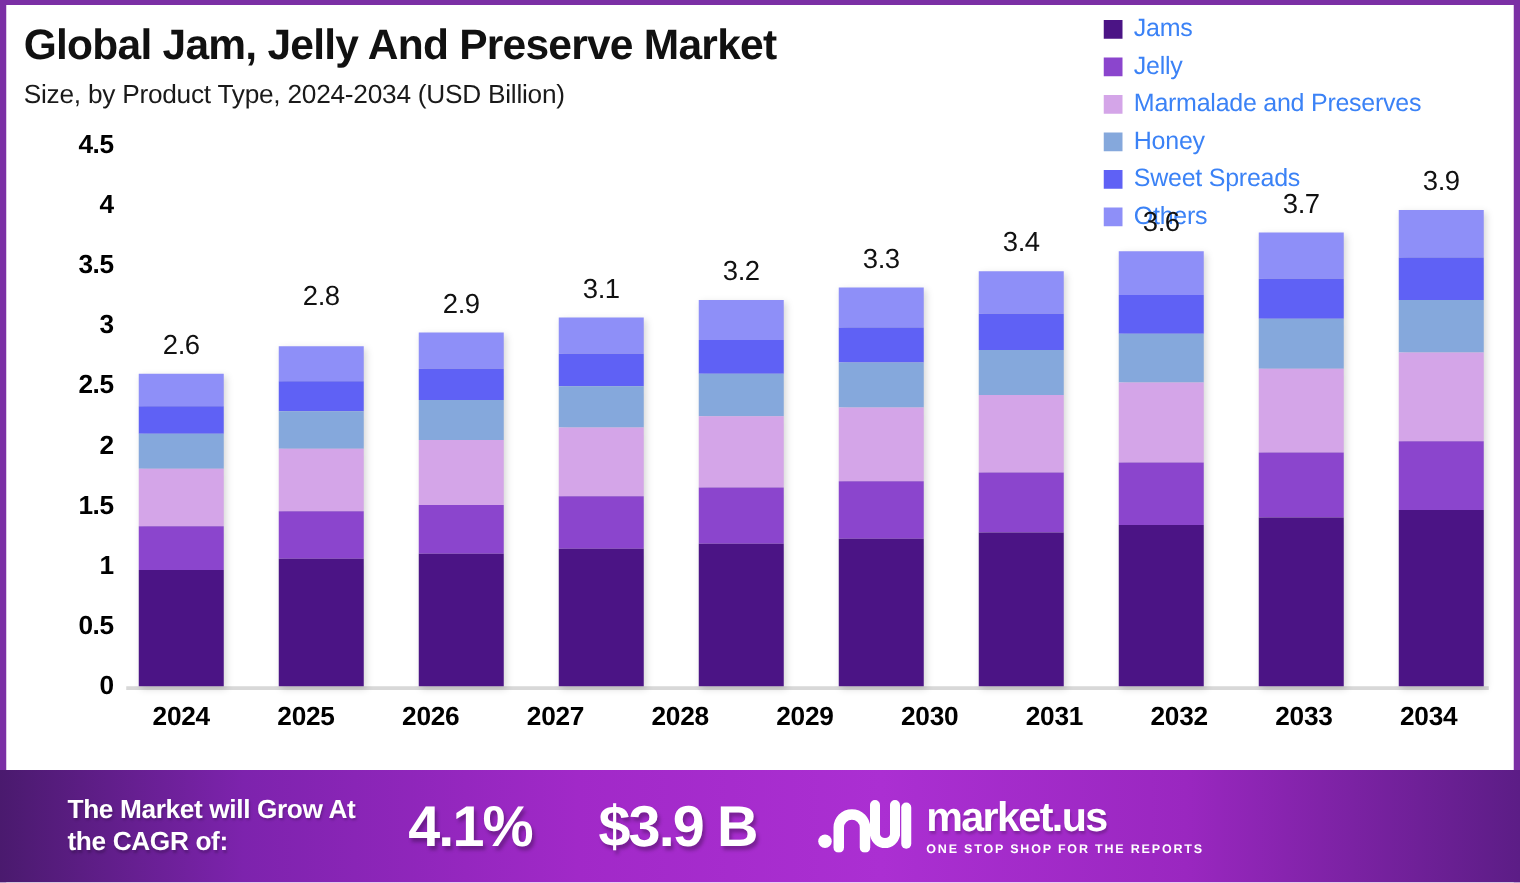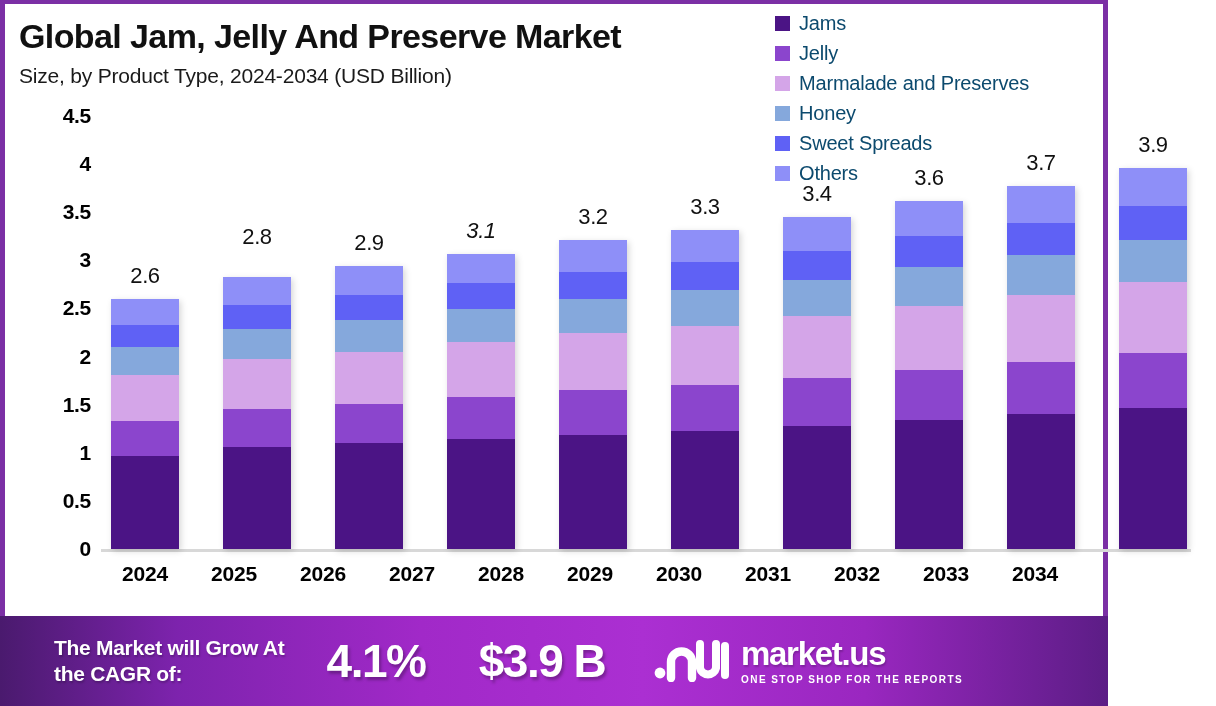--- a/index.html
+++ b/index.html
@@ -4,21 +4,21 @@
 <style>
   * { box-sizing: border-box; margin: 0; padding: 0; }
   html, body {
     width: 1216px; height: 706px;
     font-family: "Liberation Sans", sans-serif;
     background: #ffffff;
     overflow: hidden;
   }
   #infographic {
     position: relative;
-    width: 1108px; height: 706px;
+    width: 1216px; height: 706px;
     background: #ffffff;
     border-left: 5px solid #7b2fa5;
     border-top: 4px solid #7b2fa5;
     border-right: 5px solid #7b2fa5;
     border-bottom: 0;
   }
 
   
   #header { position: absolute; left: 14px; top: 14px; width: 790px; }
   #chart-title {
@@ -32,21 +32,21 @@
   }
 
   
   #legend {
     position: absolute; right: 74px; top: 4px;
     display: flex; flex-direction: column; align-items: flex-start;
   }
   .legend-item { display: flex; align-items: center; height: 30px; }
   .legend-swatch { width: 15px; height: 15px; flex: 0 0 15px; }
   .legend-label {
-    margin-left: 9px; font-size: 20px; color: #0c4a6e;
+    margin-left: 9px; font-size: 20px; color: #3b82f6;
     letter-spacing: -0.2px; white-space: nowrap;
   }
 
   
   #plot {
     position: absolute; left: 18px; top: 112px;
     width: 1180px; height: 445px;
   }
   #y-axis {
     position: absolute; left: 0; top: 0; width: 68px; height: 433px;
@@ -206,21 +206,21 @@
           <div class="bar-stack">
             <div class="seg" style="height: 105.844px; background: rgb(75, 20, 133);"></div>
             <div class="seg" style="height: 39.4511px; background: rgb(139, 69, 205);"></div>
             <div class="seg" style="height: 51.96px; background: rgb(212, 165, 232);"></div>
             <div class="seg" style="height: 31.7533px; background: rgb(133, 168, 220);"></div>
             <div class="seg" style="height: 25.0178px; background: rgb(95, 97, 245);"></div>
             <div class="seg" style="height: 28.8667px; background: rgb(142, 143, 248);"></div>
           </div>
         </div>
         <div class="bar-col">
-          <div class="bar-total" style="bottom: 305.402px; font-style: italic;">3.1</div>
+          <div class="bar-total" style="bottom: 305.402px;">3.1</div>
           <div class="bar-stack">
             <div class="seg" style="height: 109.693px; background: rgb(75, 20, 133);"></div>
             <div class="seg" style="height: 42.3378px; background: rgb(139, 69, 205);"></div>
             <div class="seg" style="height: 54.8467px; background: rgb(212, 165, 232);"></div>
             <div class="seg" style="height: 32.7156px; background: rgb(133, 168, 220);"></div>
             <div class="seg" style="height: 25.98px; background: rgb(95, 97, 245);"></div>
             <div class="seg" style="height: 29.8289px; background: rgb(142, 143, 248);"></div>
           </div>
         </div>
         <div class="bar-col">

